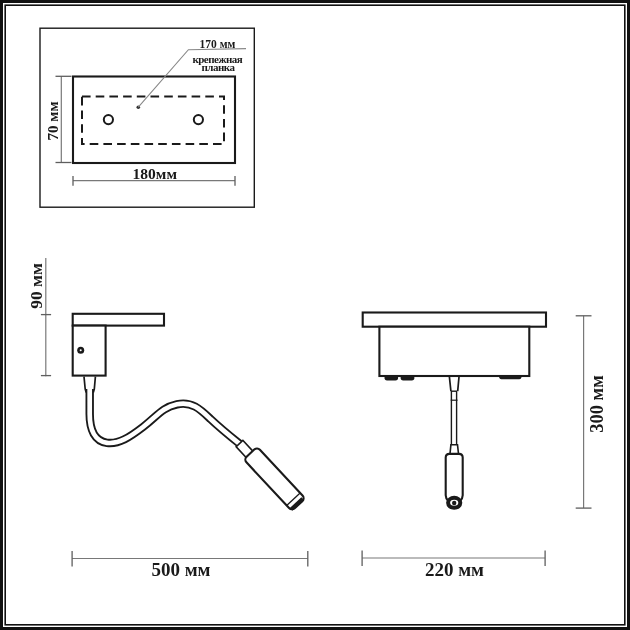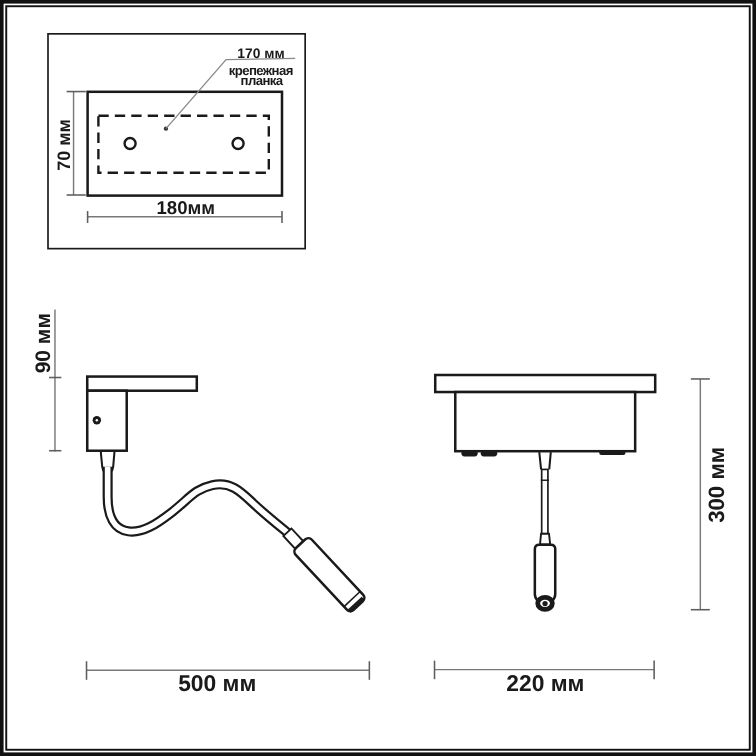--- a/index.html
+++ b/index.html
@@ -1,17 +1,17 @@
 <!DOCTYPE html>
 <html><head>
 <meta charset="utf-8">
 <style>
   html,body{margin:0;padding:0;background:#fff;}
   .page{position:relative;width:630px;height:630px;background:#fff;overflow:hidden;
-        font-family:Liberation Sans, sans-serif;}
+        font-family:Liberation Serif, serif;}
 </style>
 </head>
 <body>
 <div class="page">
 <svg width="630" height="630" viewBox="0 0 630 630" xmlns="http://www.w3.org/2000/svg">
   <rect x="0" y="0" width="630" height="630" fill="#ffffff"></rect>
 
   <rect x="1.5" y="1.5" width="627" height="627" fill="none" stroke="#111111" stroke-width="3"></rect>
 
   <rect x="5.2" y="5.2" width="619.6" height="619.6" fill="none" stroke="#111111" stroke-width="1.6"></rect>

